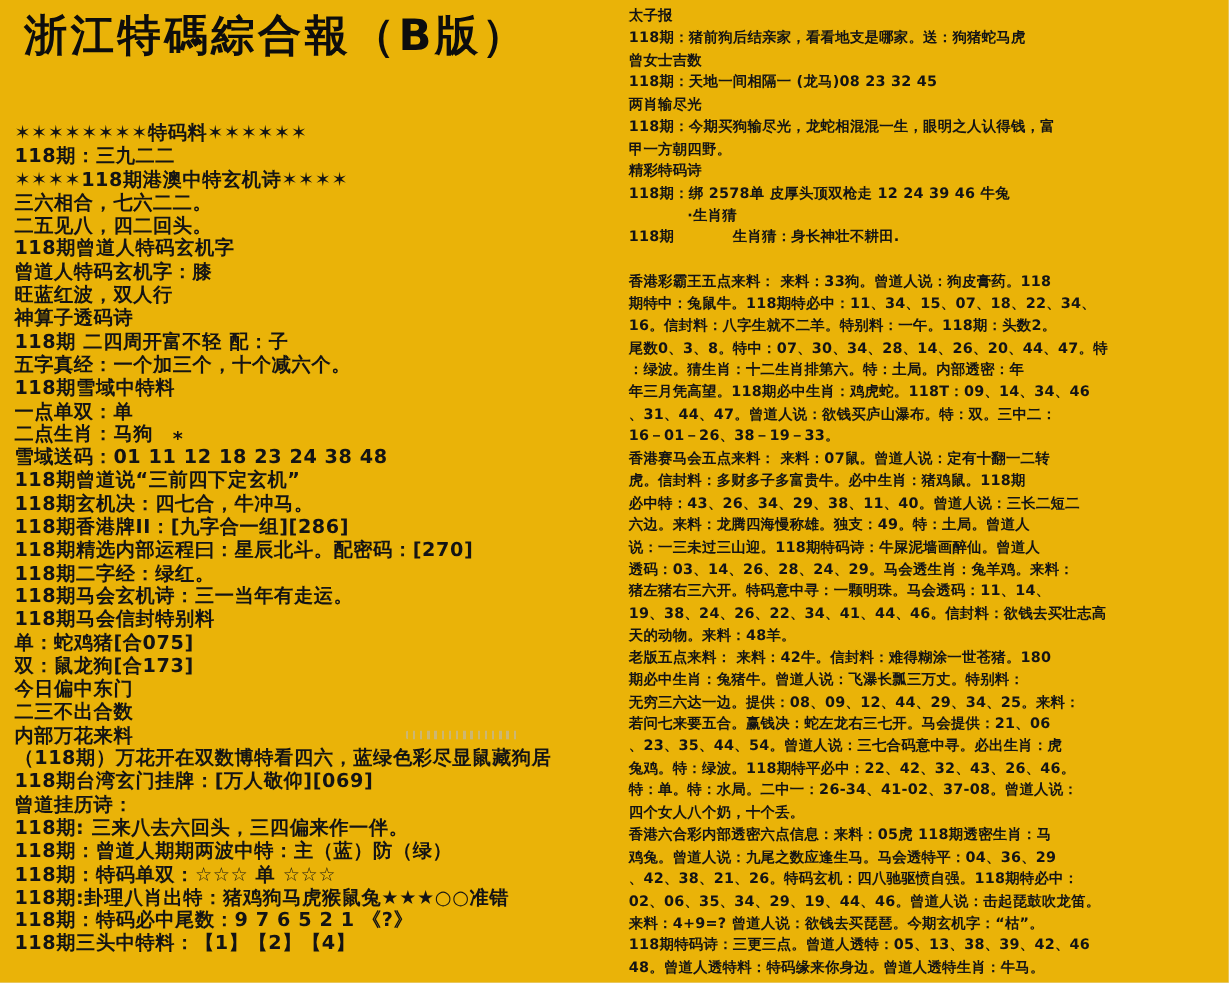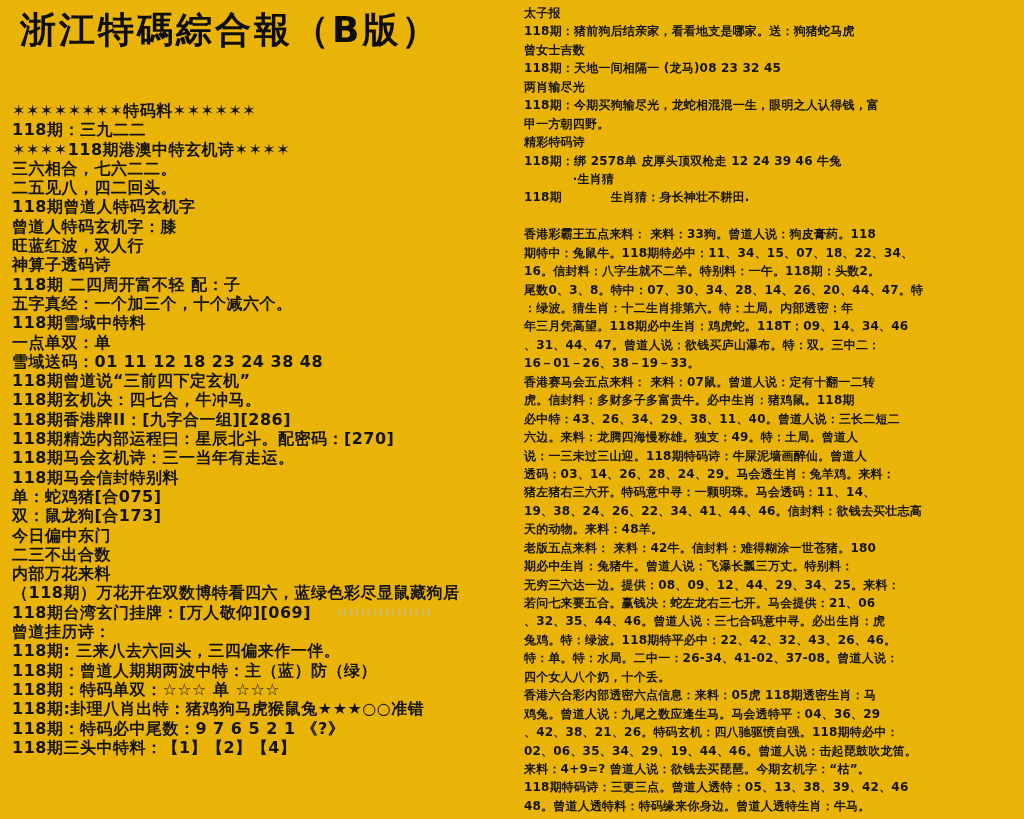--- a/index.html
+++ b/index.html
@@ -37,25 +37,27 @@
       <div class="line">三六相合，七六二二。</div>
       <div class="line">二五见八，四二回头。</div>
       <div class="line">118期曾道人特码玄机字</div>
       <div class="line">曾道人特码玄机字：膝</div>
       <div class="line">旺蓝红波，双人行</div>
       <div class="line">神算子透码诗</div>
       <div class="line">118期 二四周开富不轻 配：子</div>
       <div class="line">五字真经：一个加三个，十个减六个。</div>
       <div class="line">118期雪域中特料</div>
       <div class="line">一点单双：单</div>
+      <div class="line">二点生肖：马狗　⁎</div>
       <div class="line">雪域送码：01 11 12 18 23 24 38 48</div>
       <div class="line">118期曾道说“三前四下定玄机”</div>
       <div class="line">118期玄机决：四七合，牛冲马。</div>
       <div class="line">118期香港牌II：[九字合一组][286]</div>
       <div class="line">118期精选内部运程曰：星辰北斗。配密码：[270]</div>
+      <div class="line">118期二字经：绿红。</div>
       <div class="line">118期马会玄机诗：三一当年有走运。</div>
       <div class="line">118期马会信封特别料</div>
       <div class="line">单：蛇鸡猪[合075]</div>
       <div class="line">双：鼠龙狗[合173]</div>
       <div class="line">今日偏中东门</div>
       <div class="line">二三不出合数</div>
       <div class="line">内部万花来料</div>
       <div class="line">（118期）万花开在双数博特看四六，蓝绿色彩尽显鼠藏狗居</div>
       <div class="line">118期台湾玄门挂牌：[万人敬仰][069]</div>
       <div class="line">曾道挂历诗：</div>
@@ -93,21 +95,21 @@
       <div class="line">六边。来料：龙腾四海慢称雄。独支：49。特：土局。曾道人</div>
       <div class="line">说：一三未过三山迎。118期特码诗：牛屎泥墙画醉仙。曾道人</div>
       <div class="line">透码：03、14、26、28、24、29。马会透生肖：兔羊鸡。来料：</div>
       <div class="line">猪左猪右三六开。特码意中寻：一颗明珠。马会透码：11、14、</div>
       <div class="line">19、38、24、26、22、34、41、44、46。信封料：欲钱去买壮志高</div>
       <div class="line">天的动物。来料：48羊。</div>
       <div class="line">老版五点来料： 来料：42牛。信封料：难得糊涂一世苍猪。180</div>
       <div class="line">期必中生肖：兔猪牛。曾道人说：飞瀑长瓢三万丈。特别料：</div>
       <div class="line">无穷三六达一边。提供：08、09、12、44、29、34、25。来料：</div>
       <div class="line">若问七来要五合。赢钱决：蛇左龙右三七开。马会提供：21、06</div>
-      <div class="line">、32、35、44、46。曾道人说：三七合码意中寻。必出生肖：虎</div>
+      <div class="line">、23、35、44、54。曾道人说：三七合码意中寻。必出生肖：虎</div>
       <div class="line">兔鸡。特：绿波。118期特平必中：22、42、32、43、26、46。</div>
       <div class="line">特：单。特：水局。二中一：26-34、41-02、37-08。曾道人说：</div>
       <div class="line">四个女人八个奶，十个丢。</div>
       <div class="line">香港六合彩内部透密六点信息：来料：05虎 118期透密生肖：马</div>
       <div class="line">鸡兔。曾道人说：九尾之数应逢生马。马会透特平：04、36、29</div>
       <div class="line">、42、38、21、26。特码玄机：四八驰驱愤自强。118期特必中：</div>
       <div class="line">02、06、35、34、29、19、44、46。曾道人说：击起琵鼓吹龙笛。</div>
       <div class="line">来料：4+9=? 曾道人说：欲钱去买琵琶。今期玄机字：“枯”。</div>
       <div class="line">118期特码诗：三更三点。曾道人透特：05、13、38、39、42、46</div>
       <div class="line">48。曾道人透特料：特码缘来你身边。曾道人透特生肖：牛马。</div>

